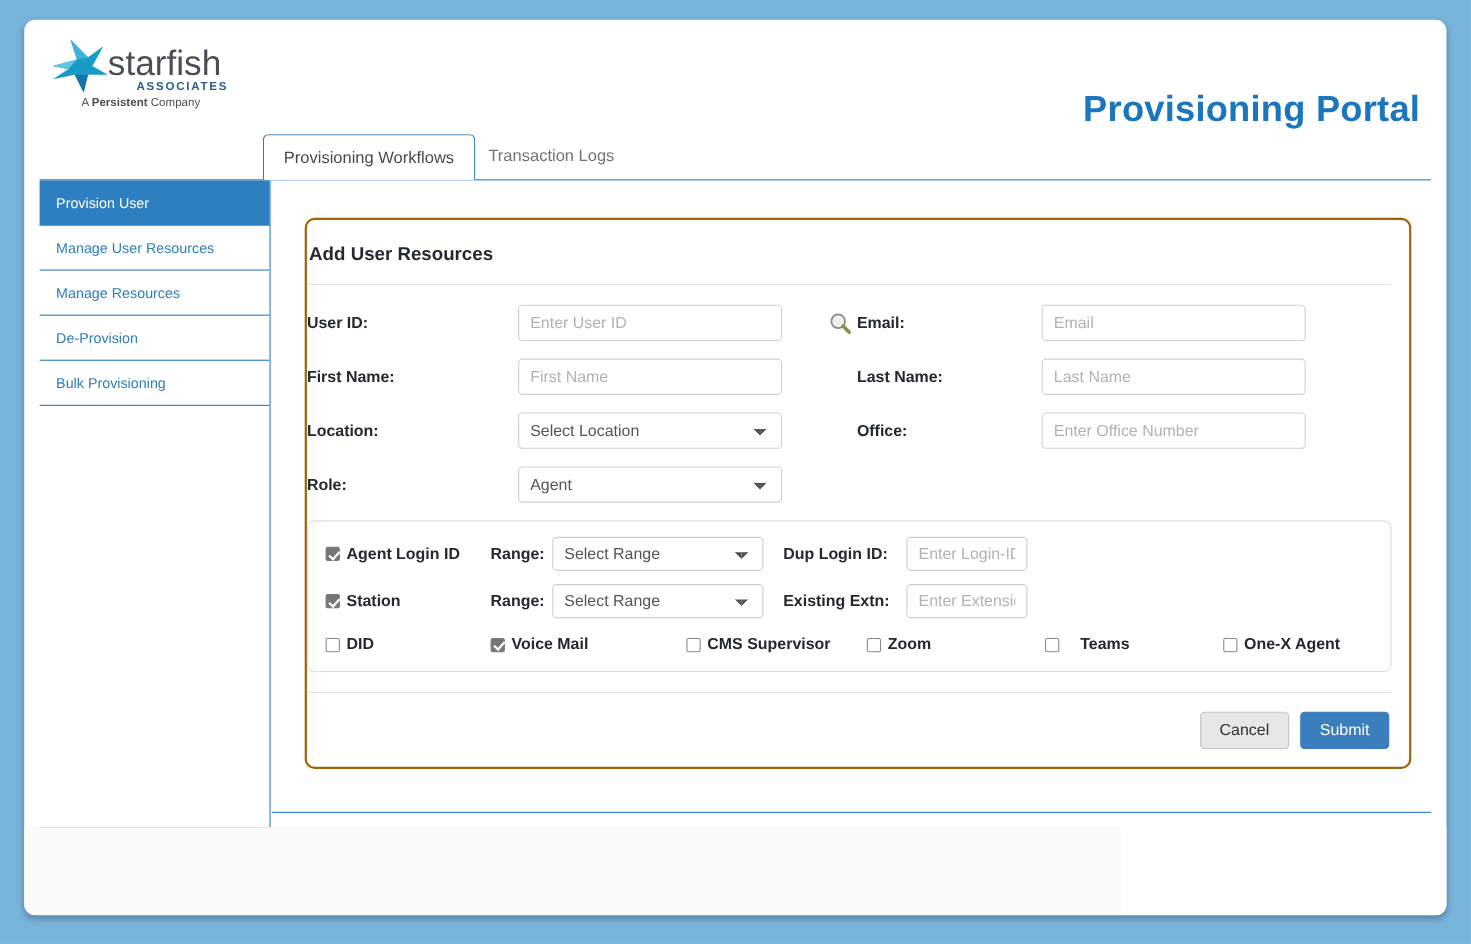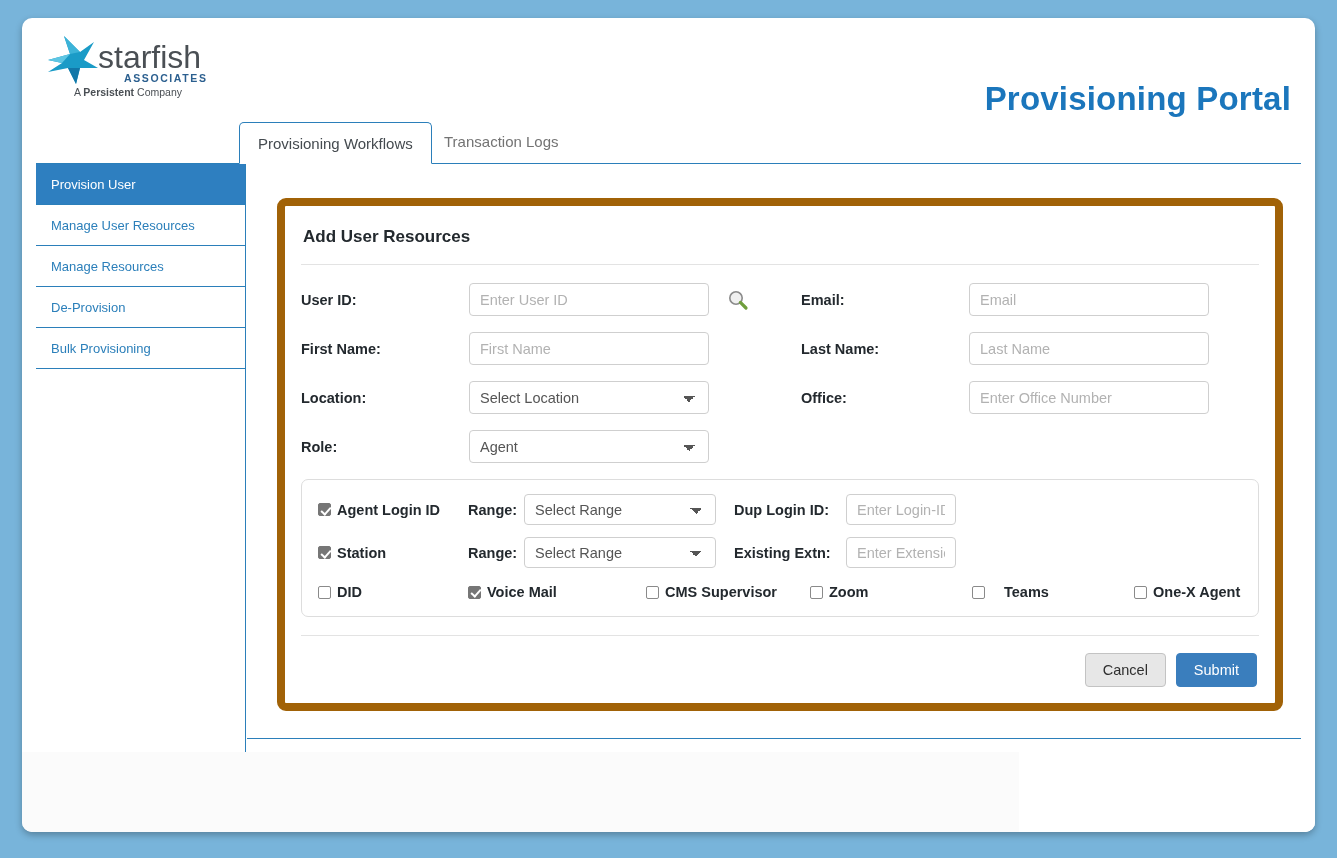--- a/index.html
+++ b/index.html
@@ -107,24 +107,24 @@
     position: absolute;
     left: 211px; top: 574px;
     right: 0;
     border-bottom: 1px solid #2b7fba;
   }
   
   .panel {
     position: absolute;
     left: 241px; top: 34px;
     width: 1006px;
-    border: 8px solid #a16207;
+    border: 2px solid #a16207;
     border-radius: 9px;
     background: #fff;
-    padding: 18px 16px 16px 16px;
+    padding: 18px 16px 16px 0;
   }
   .panel-title {
     font-size: 17px;
     font-weight: bold;
     color: #23292e;
     margin: 3px 0 0 2px;
   }
   .hr {
     height: 1px;
     background: #e3e3e3;
@@ -135,21 +135,21 @@
   }
   .frow {
     display: flex;
     align-items: center;
     margin-bottom: 16px;
   }
   .fcell {
     display: flex;
     align-items: center;
   }
-  .fcell.left { width: 500px; }
+  .fcell.left { width: 500px; gap: 24px; }
   .label {
     font-size: 14.5px;
     font-weight: bold;
     color: #23292e;
     width: 168px;
     flex: none;
     white-space: nowrap;
   }
   .label.right-col { width: 168px; }
   input.txt, select.sel {

